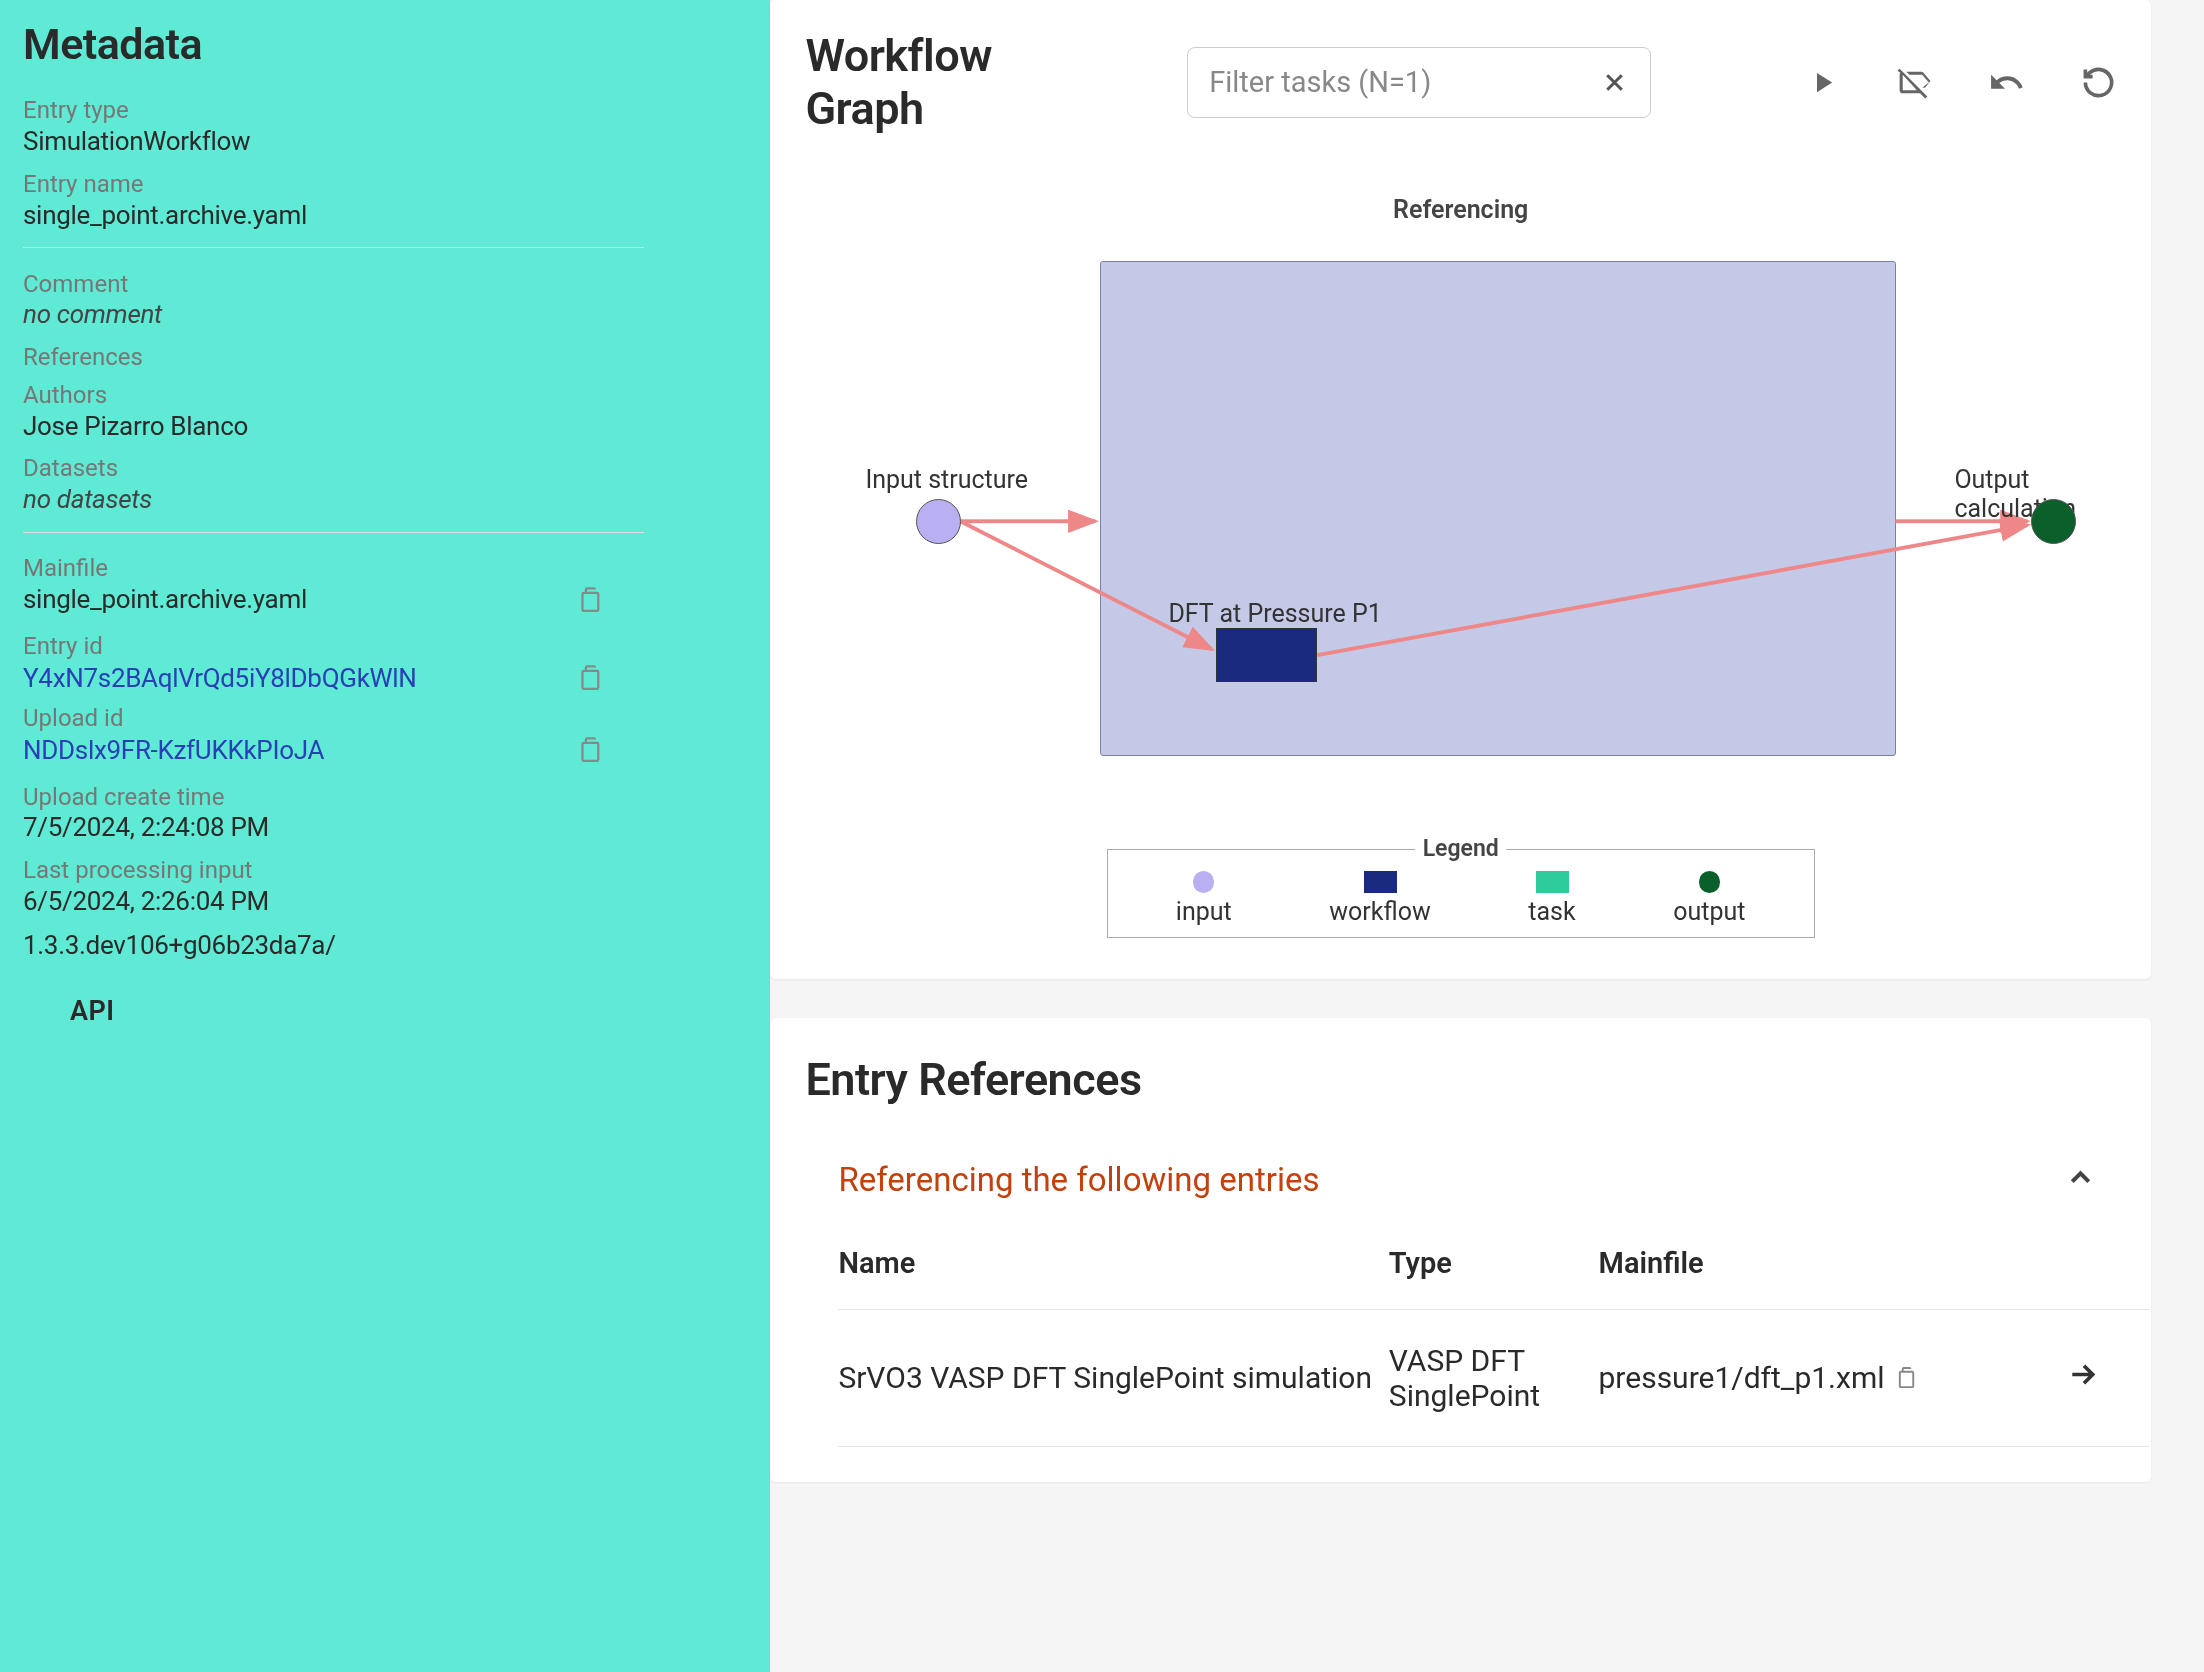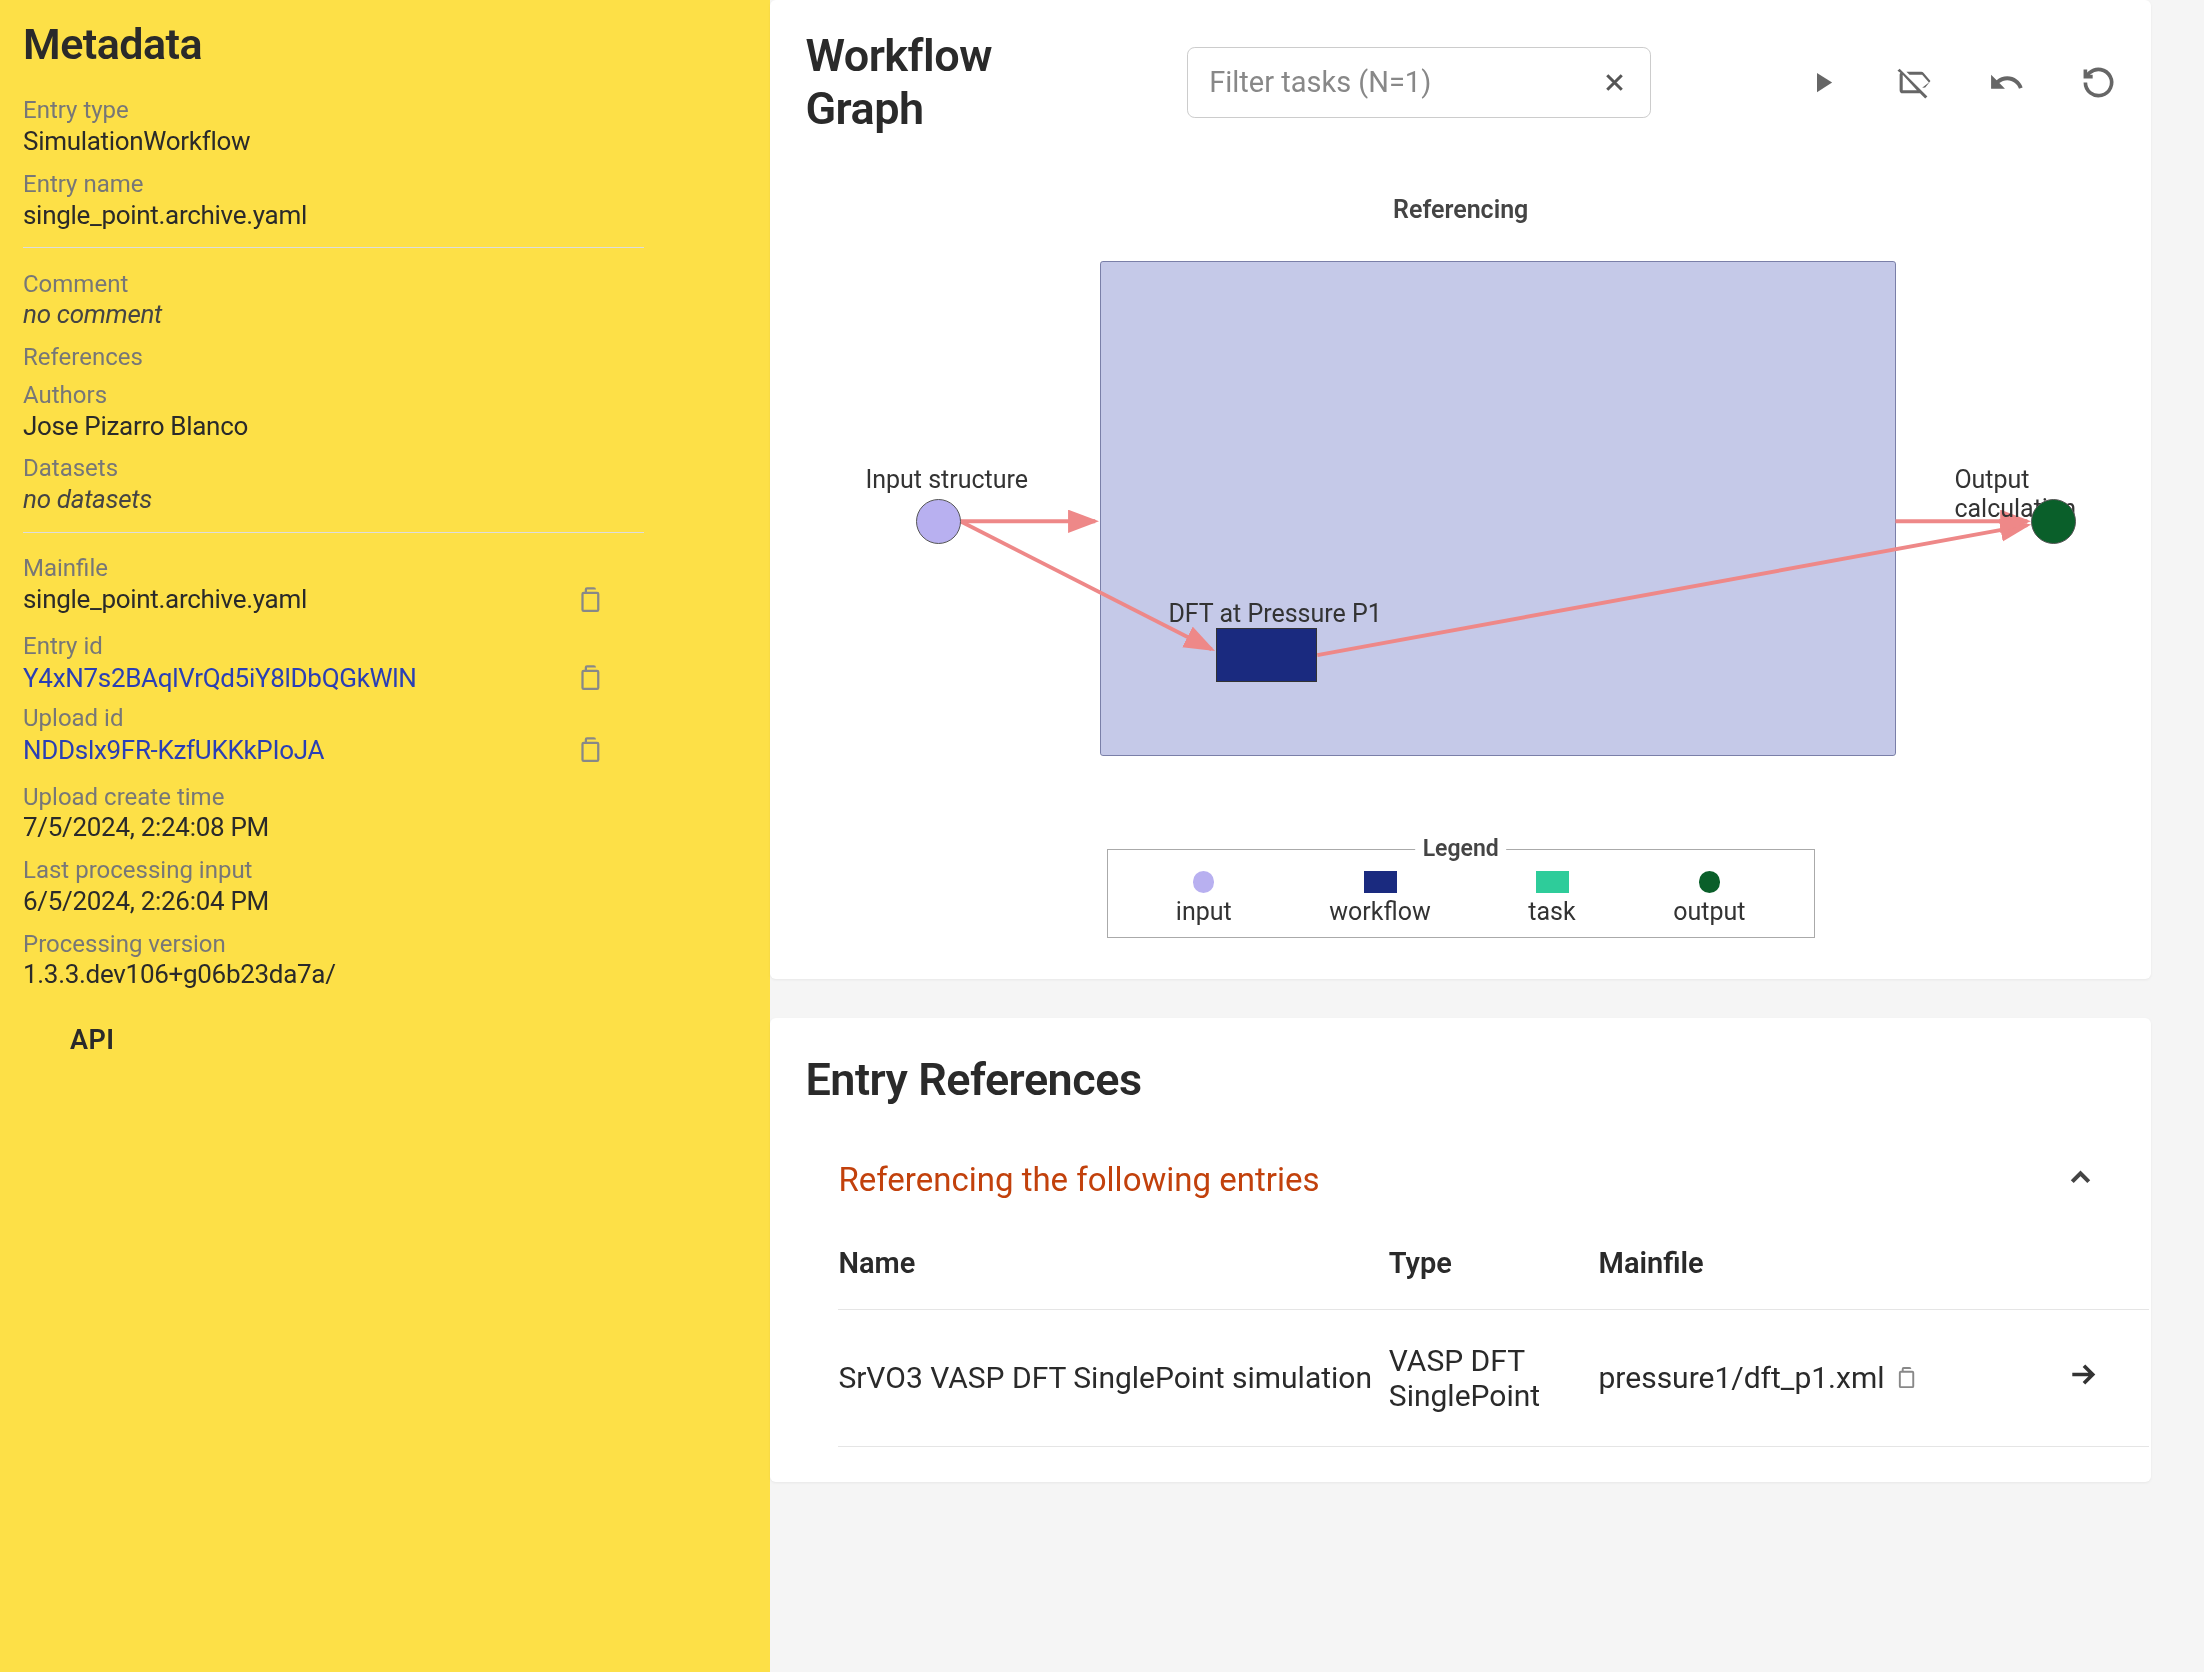--- a/index.html
+++ b/index.html
@@ -7,21 +7,21 @@
     font-family: -apple-system, BlinkMacSystemFont, "Segoe UI", Roboto, Helvetica, Arial, sans-serif;
     background: #f5f5f5;
     color: #2a2a2a;
     width: 2205px;
     height: 1673px;
     display: flex;
   }
   .sidebar {
     width: 813px;
     padding: 19.4px 23px;
-    background: #fde047;
+    background: #5eead4;
   }
   .sidebar h1 {
     font-size: 43px;
     font-weight: 600;
     color: #2a2a2a;
     margin-bottom: 27px;
     letter-spacing: -0.5px;
   }
   .meta-label {
     font-size: 24px;
@@ -297,21 +297,20 @@
         </svg>
     </span>
   </div>
 
   <div class="meta-label" style="margin-top:17.5px">Upload create time</div>
   <div class="meta-value">7/5/2024, 2:24:08 PM</div>
 
   <div class="meta-label">Last processing input</div>
   <div class="meta-value">6/5/2024, 2:26:04 PM</div>
 
-  <div class="meta-label">Processing version</div>
   <div class="meta-value">1.3.3.dev106+g06b23da7a/</div>
 
   <div class="api-label">API</div>
 </aside>
 
 <main class="main">
 
   <div class="card workflow-card">
     <div class="workflow-header">
       <h2>Workflow Graph</h2>

